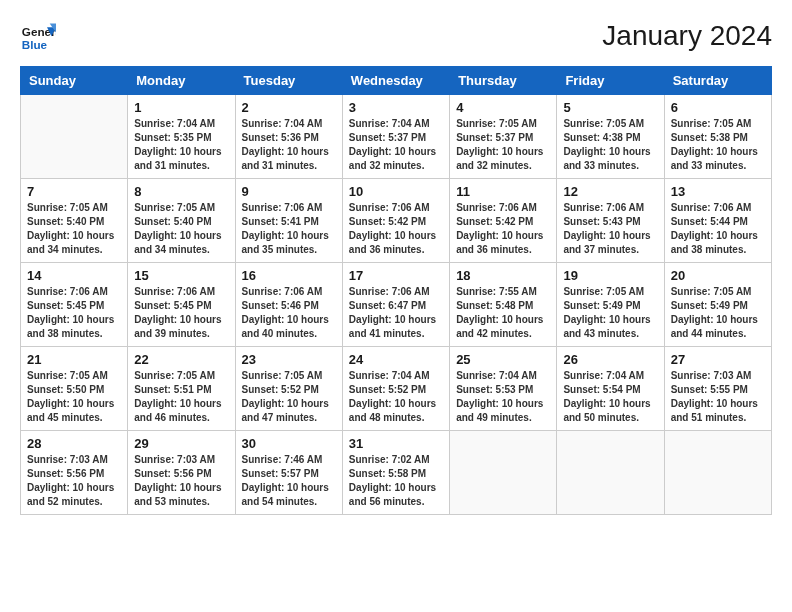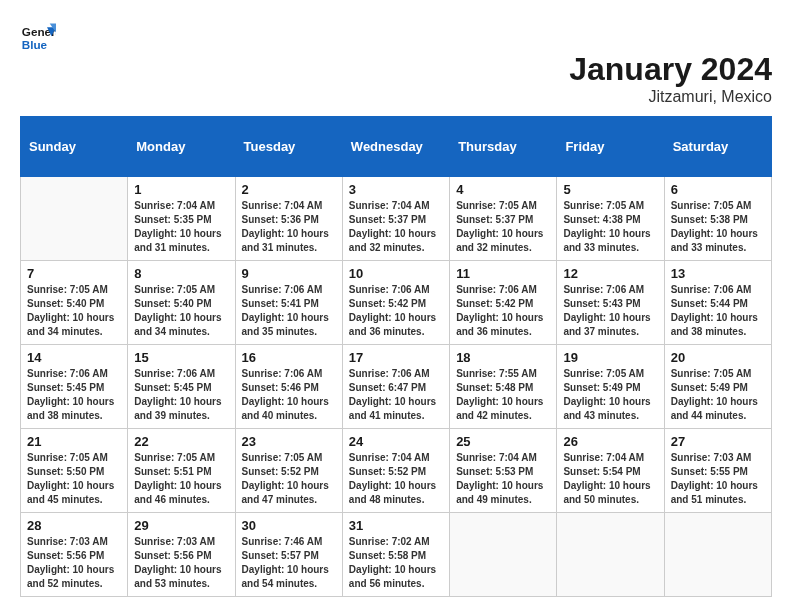--- a/index.html
+++ b/index.html
@@ -22,39 +22,38 @@
       gap: 4px;
     }
     .logo-icon {
       width: 36px;
       height: 36px;
     }
     .title-area {
       text-align: right;
     }
     .calendar-title {
-      font-size: 32px;
-      font-weight: bold;
+      font-size: 28px;
+      font-weight: normal;
       color: #1a1a1a;
-      margin-top: 31px;
     }
     .calendar-subtitle {
       font-size: 16px;
       color: #333;
     }
     .calendar-table {
       width: 100%;
       border-collapse: collapse;
       border: 1px solid #ccc;
     }
     .calendar-table th {
       background-color: #1565c0;
       color: white;
       text-align: left;
-      padding: 22px 8px;
+      padding: 6px 8px;
       font-size: 13px;
       font-weight: bold;
       border: 1px solid #1565c0;
     }
     .calendar-table td {
       border: 1px solid #ccc;
       vertical-align: top;
       padding: 5px 6px;
       width: 107px;
       min-height: 80px;
@@ -83,21 +82,20 @@
   <div class="logo">
     <svg class="logo-icon" viewBox="0 0 40 40">
       <text x="2" y="18" font-size="13" font-weight="bold" font-family="Arial" fill="#1a1a1a">General</text>
       <text x="2" y="32" font-size="13" font-weight="bold" font-family="Arial" fill="#1565c0">Blue</text>
       <polygon points="30,8 40,8 35,18" fill="#1565c0"></polygon>
       <polygon points="33,4 40,4 40,14" fill="#4a90d9"></polygon>
     </svg>
   </div>
   <div class="title-area">
     <div class="calendar-title">January 2024</div>
-    <div class="calendar-subtitle">Jitzamuri, Mexico</div>
   </div>
 </div>
 
 <table class="calendar-table">
   <thead>
     <tr>
       <th>Sunday</th>
       <th>Monday</th>
       <th>Tuesday</th>
       <th>Wednesday</th>

